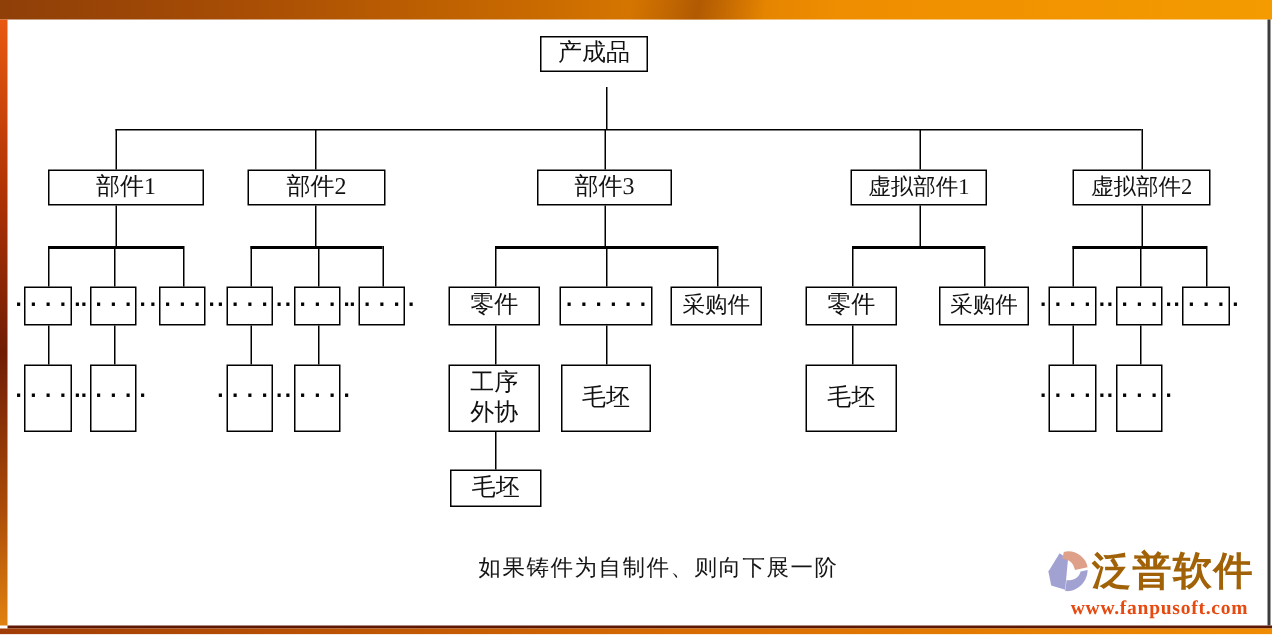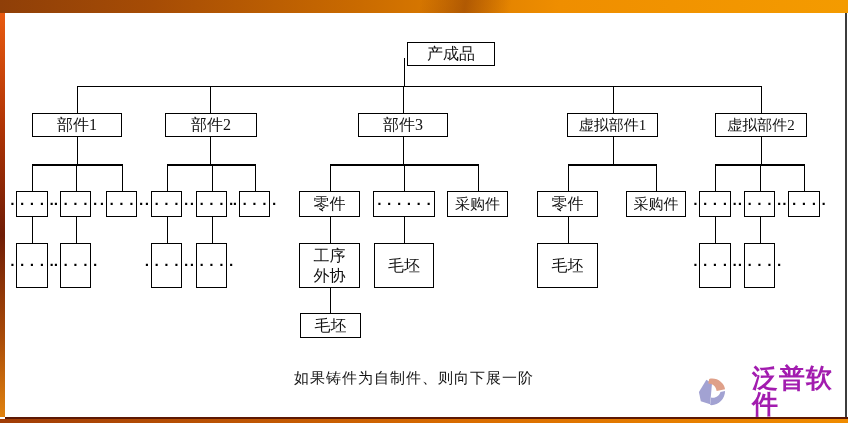--- a/index.html
+++ b/index.html
@@ -68,22 +68,22 @@
 
   <div class="top-bar">
     <div class="top-bar-streak"></div>
   </div>
   <div class="left-strip"></div>
   <div class="bottom-dark-line"></div>
   <div class="bottom-strip"></div>
   <div class="right-border"></div>
 
   <div id="diagram">
-      <div class="node" style="left: 360px; top: 42px; width: 88px; height: 24px; margin-left: 47px;">产成品</div>
-      <div class="node" style="left: 32px; top: 113px; width: 90px; height: 24px;">部件1</div>
+      <div class="node" style="left: 360px; top: 24px; width: 72px; height: 24px;">产成品</div>
+      <div class="node" style="left: 32px; top: 113px; width: 104px; height: 24px;">部件1</div>
       <div class="node" style="left: 165px; top: 113px; width: 92px; height: 24px;">部件2</div>
       <div class="node" style="left: 358px; top: 113px; width: 90px; height: 24px;">部件3</div>
       <div class="node small" style="left: 567px; top: 113px; width: 91px; height: 24px;">虚拟部件1</div>
       <div class="node small" style="left: 715px; top: 113px; width: 92px; height: 24px;">虚拟部件2</div>
       <div class="node dots" style="left: 16px; top: 191px; width: 32px; height: 26px;">·····</div>
       <div class="node dots" style="left: 60px; top: 191px; width: 31px; height: 26px;">·····</div>
       <div class="node dots" style="left: 106px; top: 191px; width: 31px; height: 26px;">·····</div>
       <div class="node dots" style="left: 151px; top: 191px; width: 31px; height: 26px;">·····</div>
       <div class="node dots" style="left: 196px; top: 191px; width: 31px; height: 26px;">·····</div>
       <div class="node dots" style="left: 239px; top: 191px; width: 31px; height: 26px;">·····</div>
@@ -142,25 +142,26 @@
       <div class="vline" style="left: 167px; top: 217px; width: 1px; height: 26px;"></div>
       <div class="vline" style="left: 212px; top: 217px; width: 1px; height: 26px;"></div>
       <div class="vline" style="left: 330px; top: 217px; width: 1px; height: 26px;"></div>
       <div class="vline" style="left: 404px; top: 217px; width: 1px; height: 26px;"></div>
       <div class="vline" style="left: 568px; top: 217px; width: 1px; height: 26px;"></div>
       <div class="vline" style="left: 715px; top: 217px; width: 1px; height: 26px;"></div>
       <div class="vline" style="left: 760px; top: 217px; width: 1px; height: 26px;"></div>
       <div class="vline" style="left: 330px; top: 288px; width: 1px; height: 25px;"></div>
     </div>
 
-  <div class="note" style="left:294px;top:369px;">如果铸件为自制件、则向下展一阶</div>
+  <div class="note" style="left:319px;top:369px;">如果铸件为自制件、则向下展一阶</div>
 
   <div class="logo">
     <div class="logo-row">
       <svg class="logo-icon" viewBox="0 0 30 32">
         <path d="M1,16 L9,3 L15,7 L13,29 L3,26 Z" fill="#a2a2d2"></path>
         <path d="M12,2 C20,0 28,6 29,13 L20,15 C19,10 16,7 11,7 Z" fill="#dfa089"></path>
         <path d="M29,15 C29,24 21,31 13,30 L14,22 C19,23 23,20 24,16 Z" fill="#a2a2d2"></path>
       </svg>
-      <span class="logo-text" style="color:#a21caf;margin-left:24px;">泛普软件</span>
+      <span class="logo-text" style="color:#a16207;">泛普软件</span>
     </div>
+    <div class="logo-url" style="color:#e64a10;">www.fanpusoft.com</div>
   </div>
 </div>
 
 </body></html>

